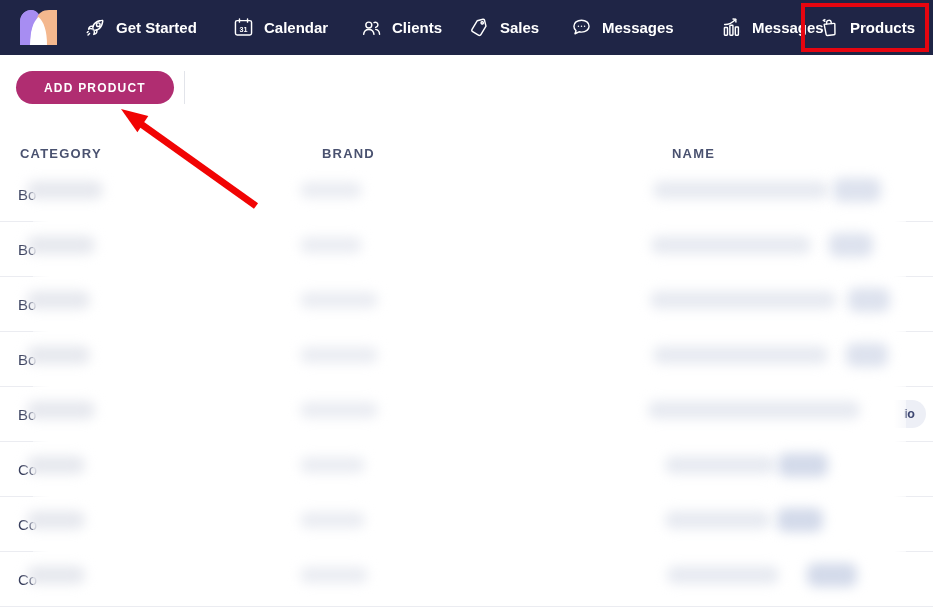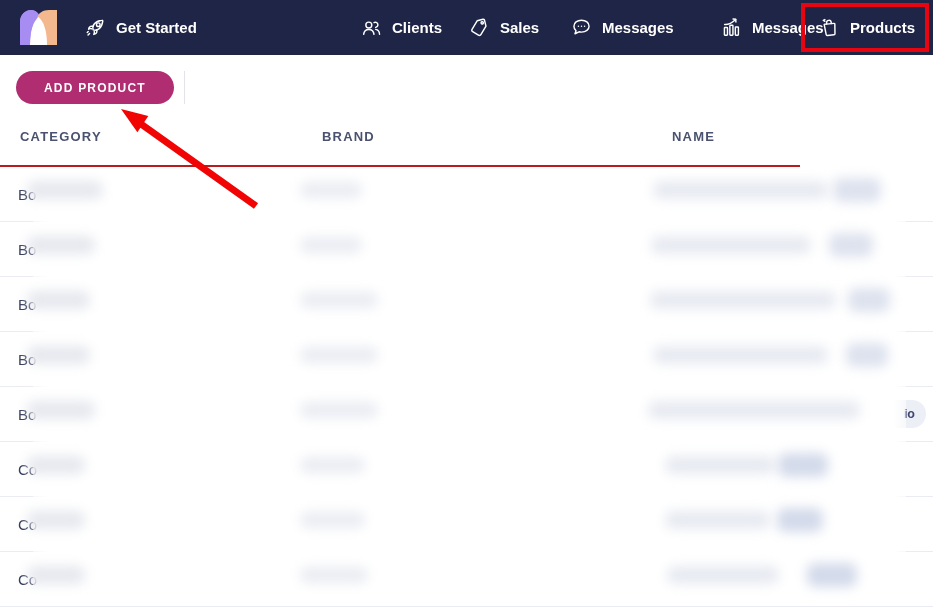--- a/index.html
+++ b/index.html
@@ -24,21 +24,21 @@
              letter-spacing:1.2px; cursor:pointer; }
   .toolbar-divider { position:absolute; left:184px; top:16px; width:1px; height:33px; background:#e2e4ea; }
   .search-wrap { position:absolute; left:204px; top:16px; width:225px; height:32px;
                  background:#f1f2f6; border-radius:4px; display:flex; align-items:center; padding:0 10px; }
   .search-wrap svg { flex:0 0 auto; margin-right:9px; }
   .search-input { border:none; outline:none; background:transparent; width:100%;
                   font-family:"Liberation Sans", sans-serif; font-size:14.5px; color:#3a415f; }
   .search-input::placeholder { color:#99a0b6; }
 
   
-  .table-head { position:absolute; left:0; top:115px; width:800px; height:52px;
+  .table-head { position:absolute; left:0; top:132px; width:800px; height:52px;
                 border-bottom:2px solid #b91c1c; }
   .th { position:absolute; top:14px; font-size:13px; font-weight:700; color:#4a5270;
         letter-spacing:1.2px; }
   .th-category { left:20px; }
   .th-brand { left:322px; }
   .th-name { left:672px; }
 
   .rows { position:absolute; left:0; top:167px; width:933px; }
   .row { position:relative; width:933px; height:55px; border-bottom:1px solid #ebecf1;
          background:#fff; cursor:pointer; }
@@ -85,20 +85,28 @@
       <svg class="nav-icon" width="23" height="23" viewBox="0 0 24 24">
         <path d="M9.5 14.5 C8.3 9.8 11.2 5.4 18.6 4.4 c.6-.1 1.1.4 1 1 C18.6 12.8 14.2 15.7 9.5 14.5 Z"></path>
         <circle cx="14.9" cy="9.1" r="1.9"></circle>
         <path d="M9.7 10.6 h-1.9 c-1.6 0-2.7 1.6-3 3.2 1-.6 2-.8 3-.5"></path>
         <path d="M13.4 14.3 v1.9 c0 1.6-1.6 2.7-3.2 3 .6-1 .8-2 .5-3"></path>
         <path d="M4.2 19.8 l1.6-1.6 M3.4 17.2 l1-1"></path>
       </svg>
       <span>Get Started</span>
     </div>
 
+    <div class="nav-item" style="left:232px">
+      <svg class="nav-icon" width="23" height="23" viewBox="0 0 24 24">
+        <rect x="3.6" y="4.8" width="16.8" height="15" rx="1.8"></rect>
+        <path d="M7.8 3 v3.4 M16.2 3 v3.4"></path>
+        <text x="12" y="16.2" font-size="7.5" font-weight="bold" text-anchor="middle" fill="#ffffff" stroke="none" font-family="Liberation Sans, sans-serif">31</text>
+      </svg>
+      <span>Calendar</span>
+    </div>
 
     <div class="nav-item" style="left:468px">
       <svg class="nav-icon" width="23" height="23" viewBox="0 0 24 24">
         <g transform="rotate(-14 12 12)">
           <path d="M11.3 4.6 h6.3 a1.3 1.3 0 0 1 1.3 1.3 v6.3 l-7.3 7.3 a1.8 1.8 0 0 1-2.6 0 l-5-5 a1.8 1.8 0 0 1 0-2.6 Z"></path>
           <circle cx="15.9" cy="8" r="1.2"></circle>
         </g>
       </svg>
       <span>Sales</span>
     </div>

